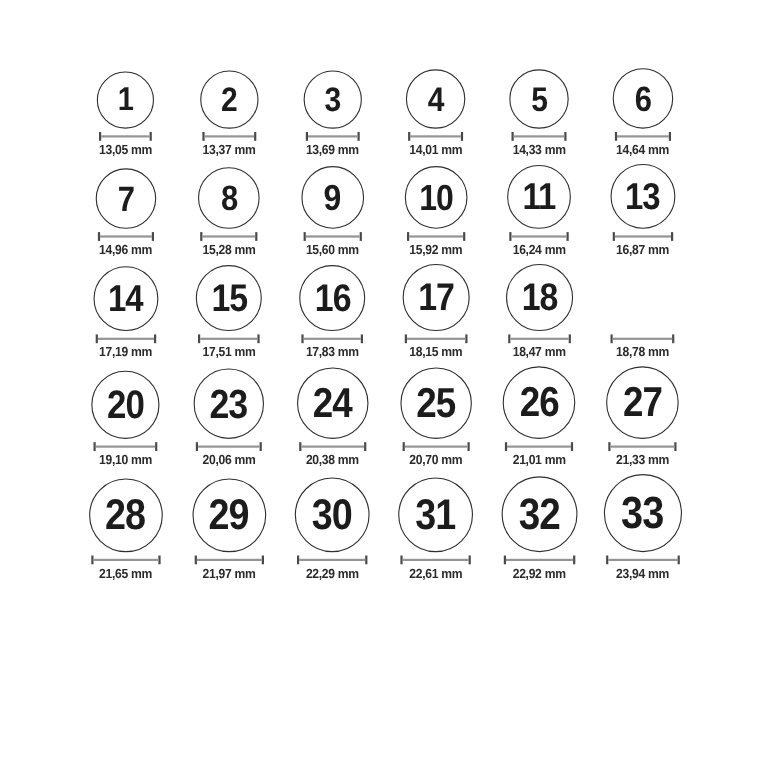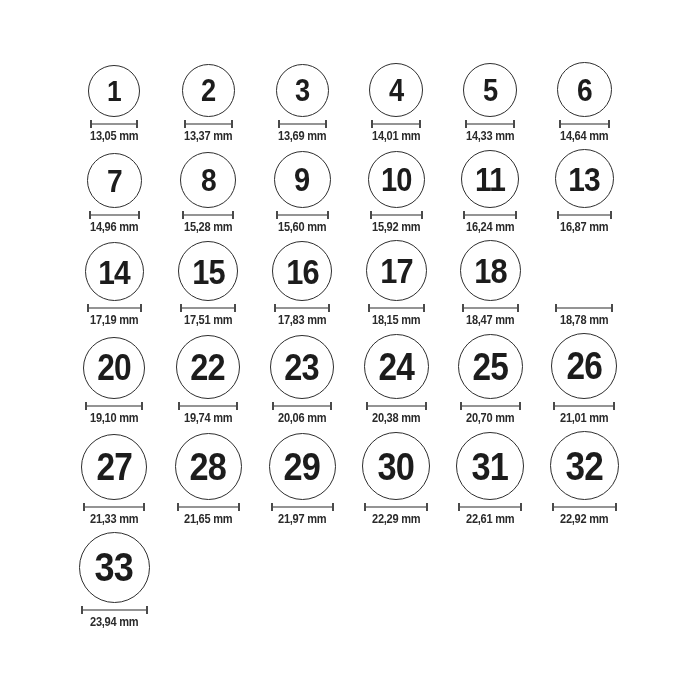--- a/index.html
+++ b/index.html
@@ -223,27 +223,20 @@
 
   <div class="cell">
     <div class="circle" style="width: 62px; height: 62px;">
       <span class="num" style="font-size: 36px;">20</span>
     </div>
     <div class="dim-line" style="width: 58px;"></div>
     <div class="dim-label">19,10 mm</div>
   </div>
 
 
-  <div class="cell">
-    <div class="circle" style="width: 64px; height: 64px;">
-      <span class="num" style="font-size: 37px;">22</span>
-    </div>
-    <div class="dim-line" style="width: 60px;"></div>
-    <div class="dim-label">19,74 mm</div>
-  </div>
 
   <div class="cell">
     <div class="circle" style="width: 64px; height: 64px;">
       <span class="num" style="font-size: 37px;">23</span>
     </div>
     <div class="dim-line" style="width: 60px;"></div>
     <div class="dim-label">20,06 mm</div>
   </div>
 
   <div class="cell">

